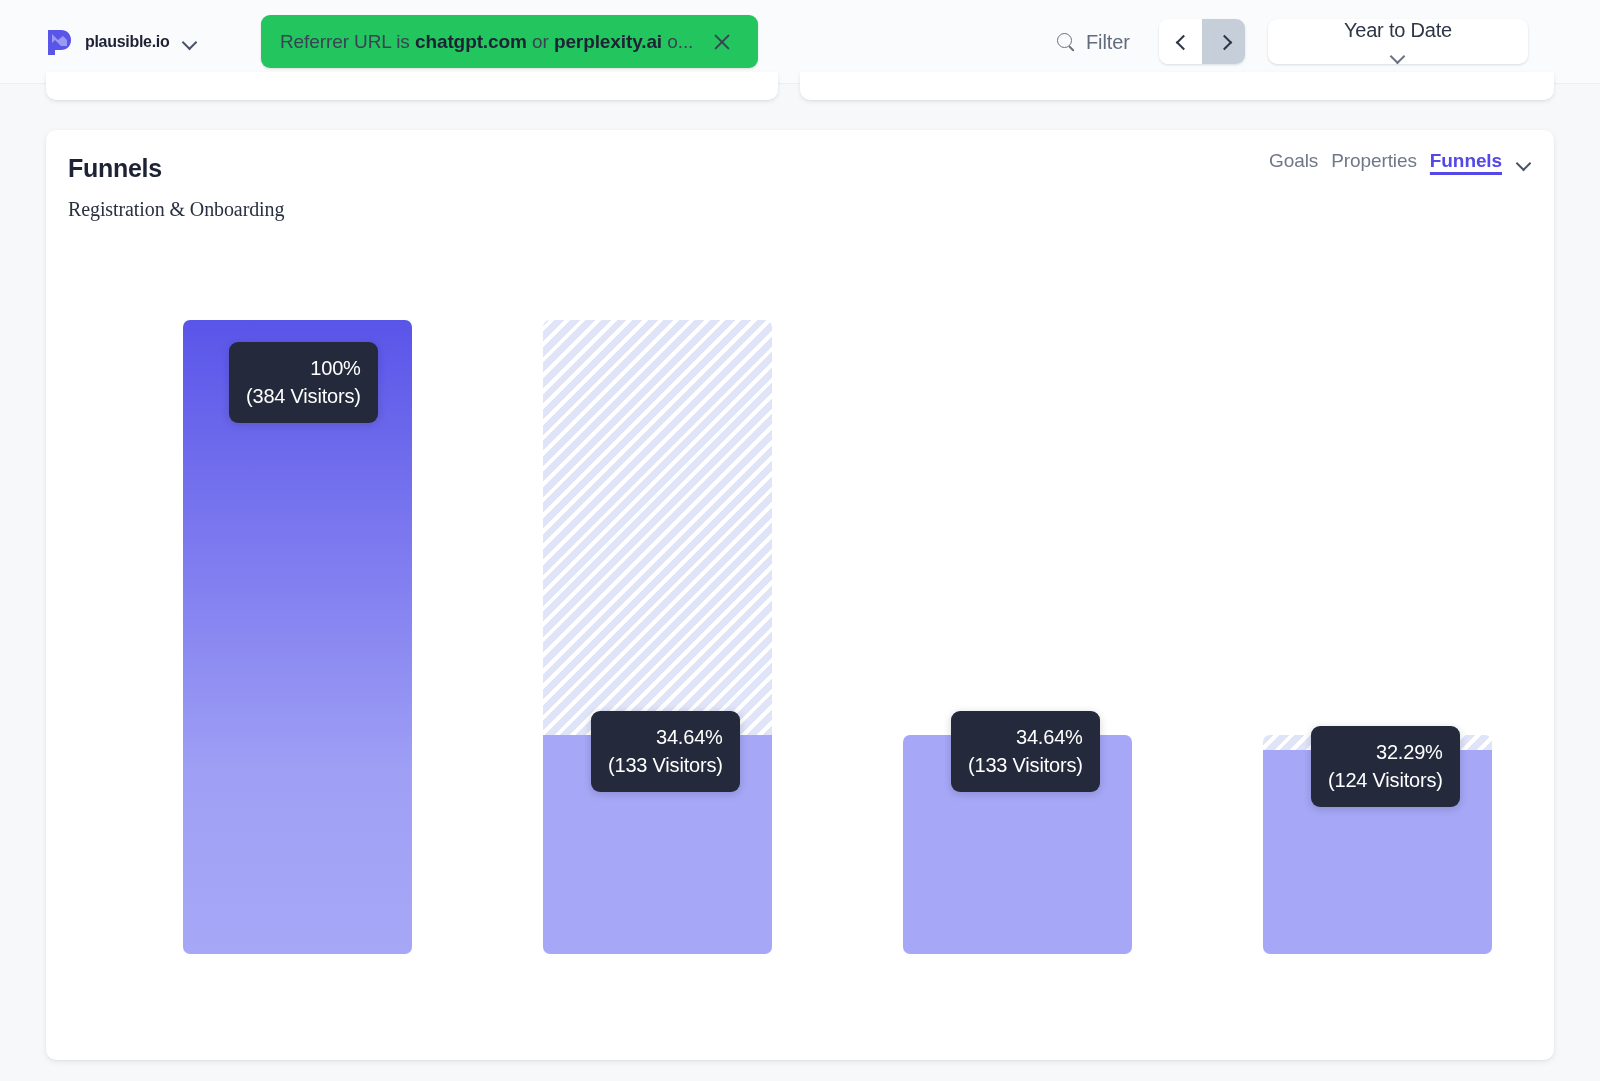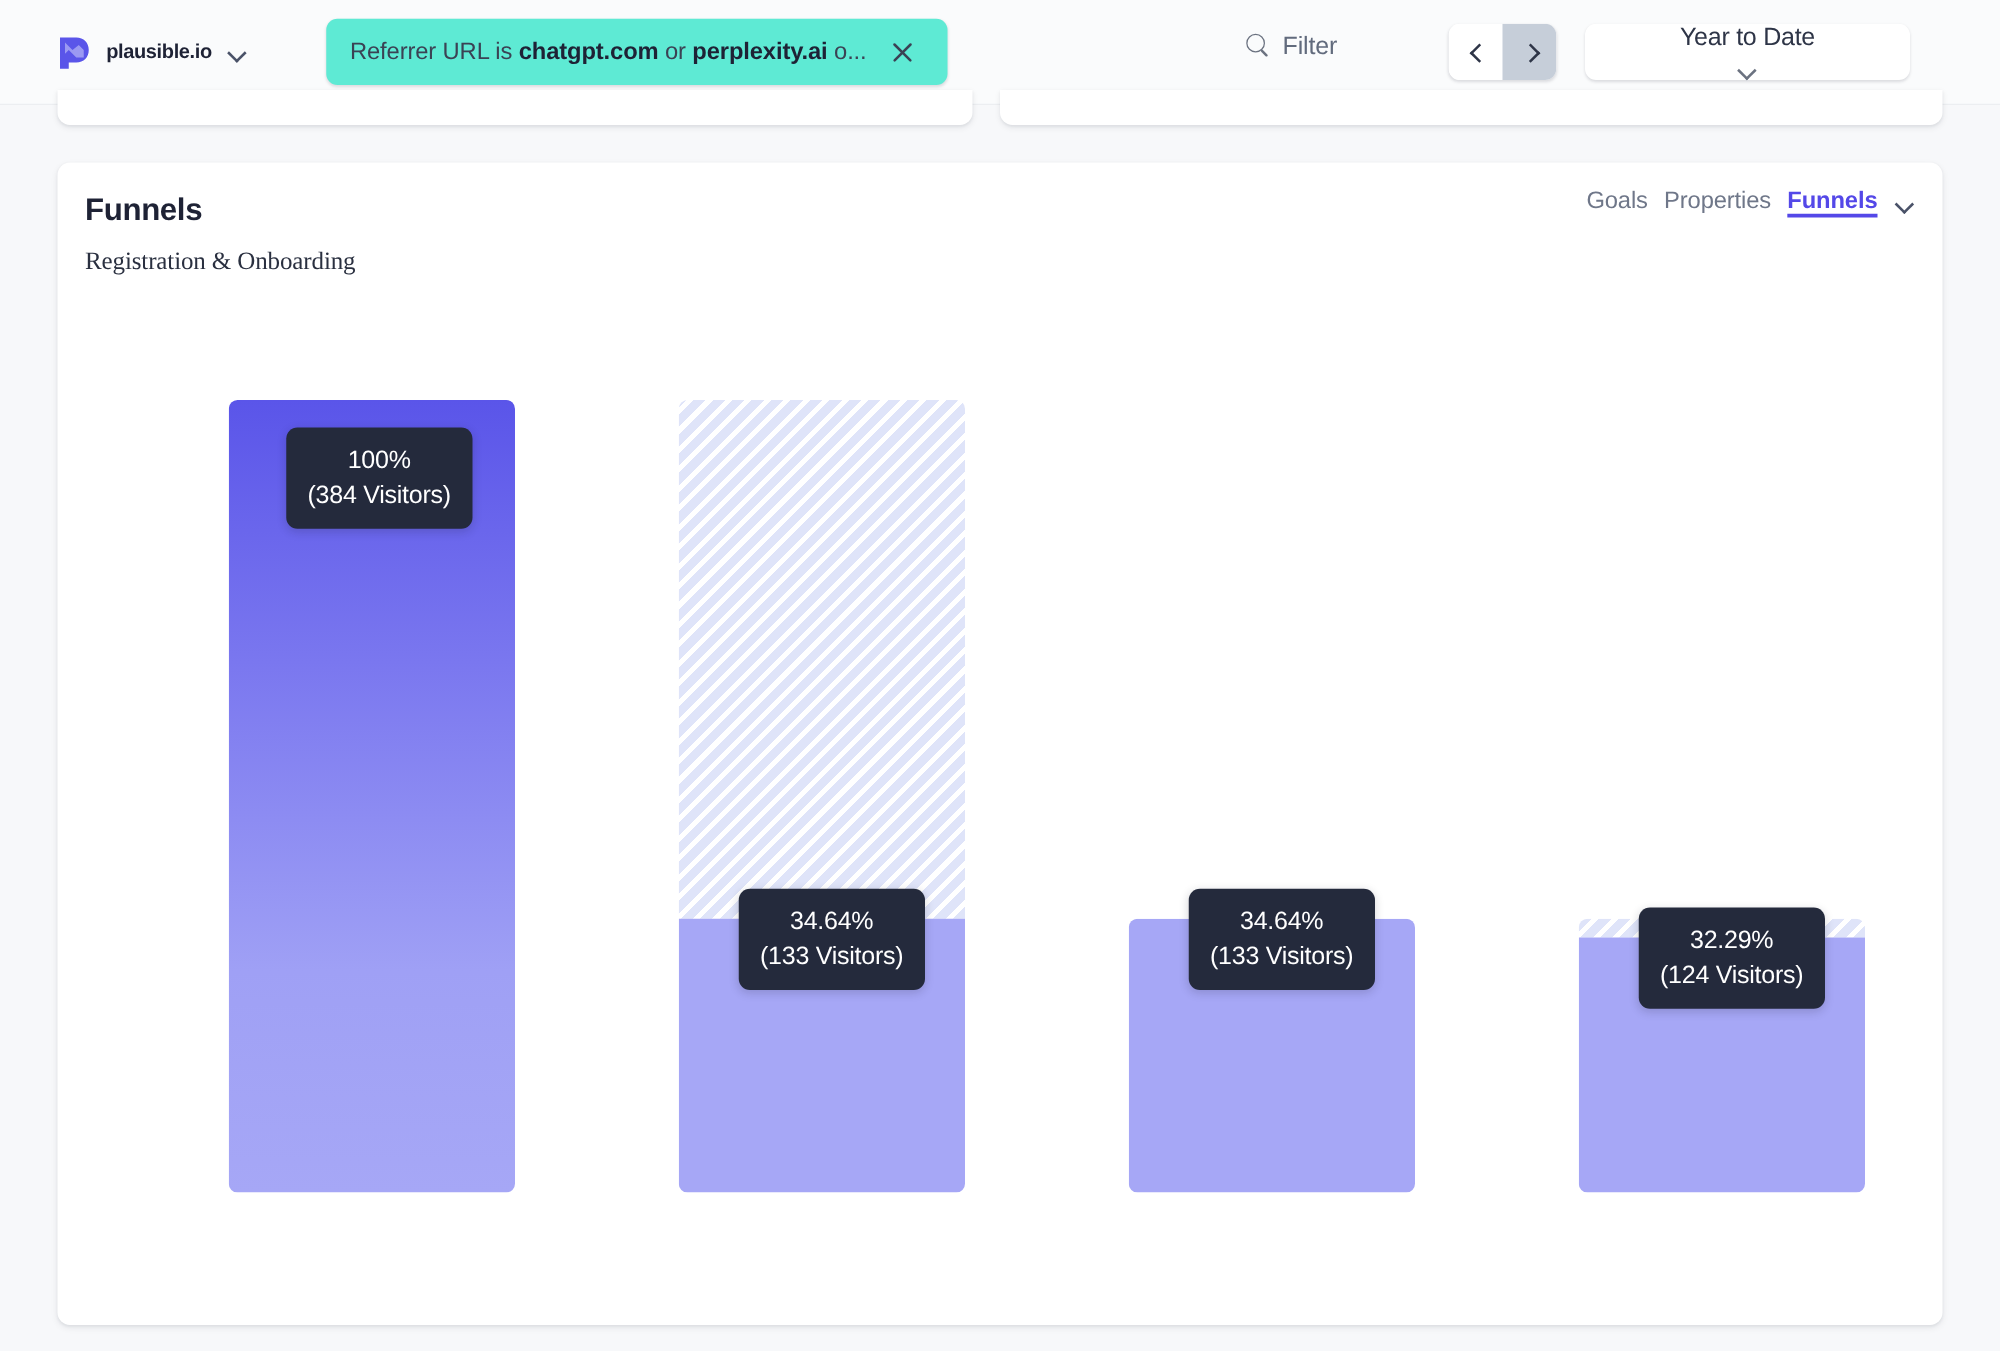--- a/index.html
+++ b/index.html
@@ -38,42 +38,42 @@
     content: ""; position: absolute; left: 2px; top: 3px;
     width: 9px; height: 9px;
     border-right: 2px solid #4a5268; border-bottom: 2px solid #4a5268;
     transform: rotate(45deg);
   }
   .chev.light::after { border-color: #6b7280; }
 
   .filter-pill {
     position: absolute; left: 261px; top: 15px;
     height: 53px; min-width: 497px;
-    background: #5eead4; border-radius: 9px;
+    background: #22c55e; border-radius: 9px;
     box-shadow: 0 1px 3px rgba(20,24,40,0.09), 0 1px 2px rgba(20,24,40,0.05);
     display: flex; align-items: center; padding: 0 18px 0 19px; gap: 18px;
     cursor: pointer;
   }
   .filter-pill-text {
     font-size: 19px; color: #3b4254; white-space: nowrap; letter-spacing: -0.1px;
   }
   .filter-pill-text b { font-weight: 700; color: #1e2235; }
   .pill-close {
     width: 22px; height: 22px; position: relative; flex: 0 0 22px; cursor: pointer;
   }
   .pill-close::before, .pill-close::after {
     content: ""; position: absolute; left: 1px; top: 10px;
     width: 20px; height: 1.8px; background: #3b4254; border-radius: 1px;
   }
   .pill-close::before { transform: rotate(45deg); }
   .pill-close::after  { transform: rotate(-45deg); }
 
   .filter-btn {
-    position: absolute; left: 996px; top: 26px;
-    display: flex; gap: 10px; height: 32px; cursor: pointer;
+    position: absolute; left: 1056px; top: 26px;
+    display: flex; align-items: center; gap: 10px; height: 32px; cursor: pointer;
   }
   .search-glyph { width: 20px; height: 20px; position: relative; display: block; }
   .search-glyph::before {
     content: ""; position: absolute; left: 1px; top: 1px;
     width: 13px; height: 13px; border: 1.8px solid #6b7280; border-radius: 50%;
   }
   .search-glyph::after {
     content: ""; position: absolute; left: 13px; top: 13px;
     width: 7px; height: 1.8px; background: #6b7280; border-radius: 1px;
     transform: rotate(45deg); transform-origin: left center;
@@ -183,21 +183,21 @@
   }
   .bar-fill.grad {
     background: linear-gradient(180deg, #5a55e9 0%, #7a77ef 33%, #9fa0f5 72%, #a6a7f6 100%);
   }
   .bar-fill.solid { background: #a6a7f6; }
 
   .tooltip {
     position: absolute;
     background: #242a3c; border-radius: 9px;
     padding: 12px 17px 13px;
-    text-align: center; color: #ffffff;
+    text-align: right; color: #ffffff;
     box-shadow: 0 2px 8px rgba(20,24,40,0.18);
     white-space: nowrap;
   }
   .tooltip .tt-pct  { font-size: 20px; line-height: 28px; letter-spacing: -0.2px; }
   .tooltip .tt-vis  { font-size: 20px; line-height: 28px; letter-spacing: -0.2px; }
 </style>
 </head>
 <body>
 
 <div class="page">

